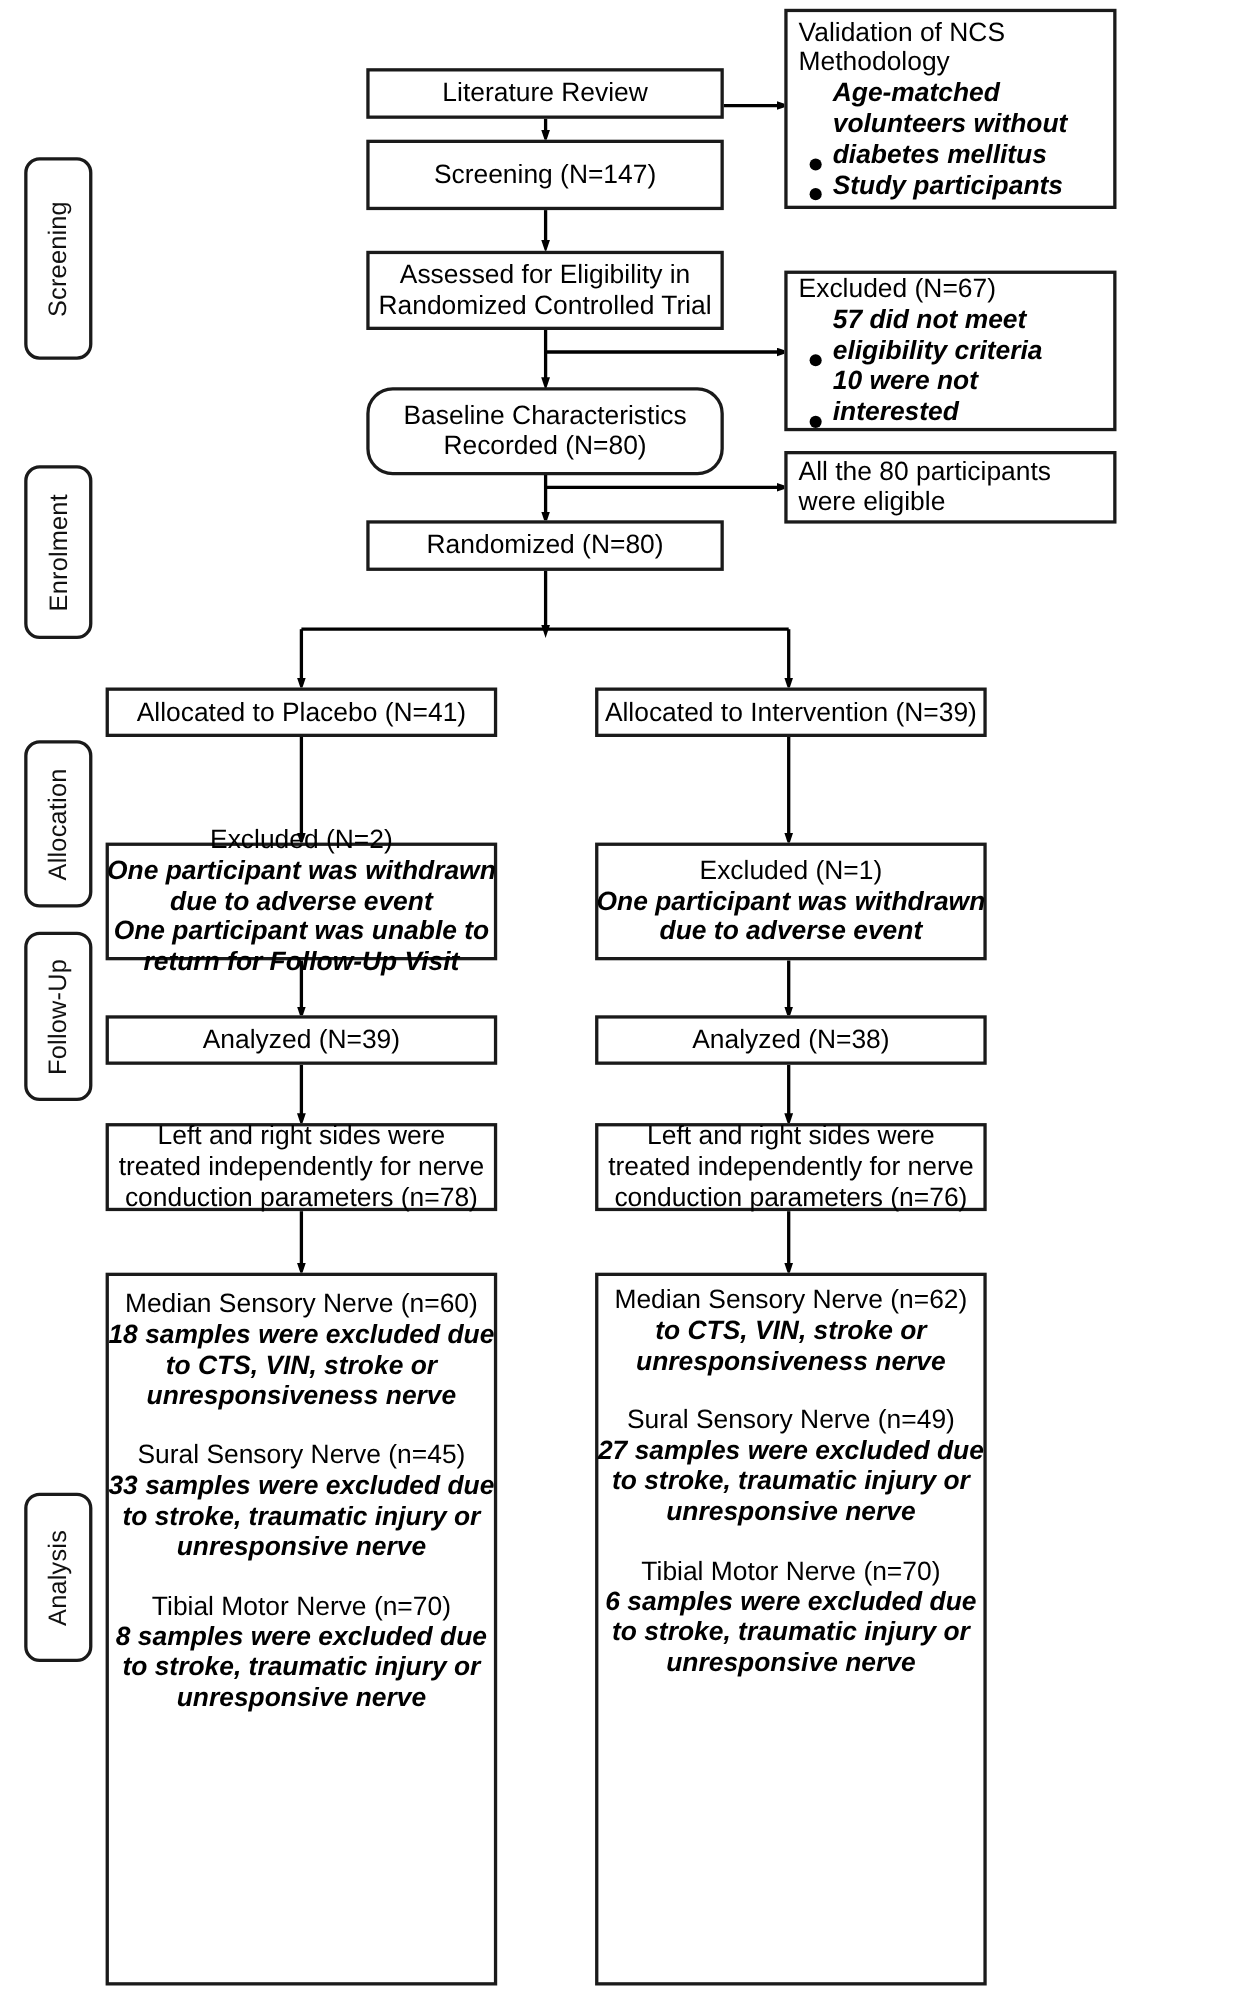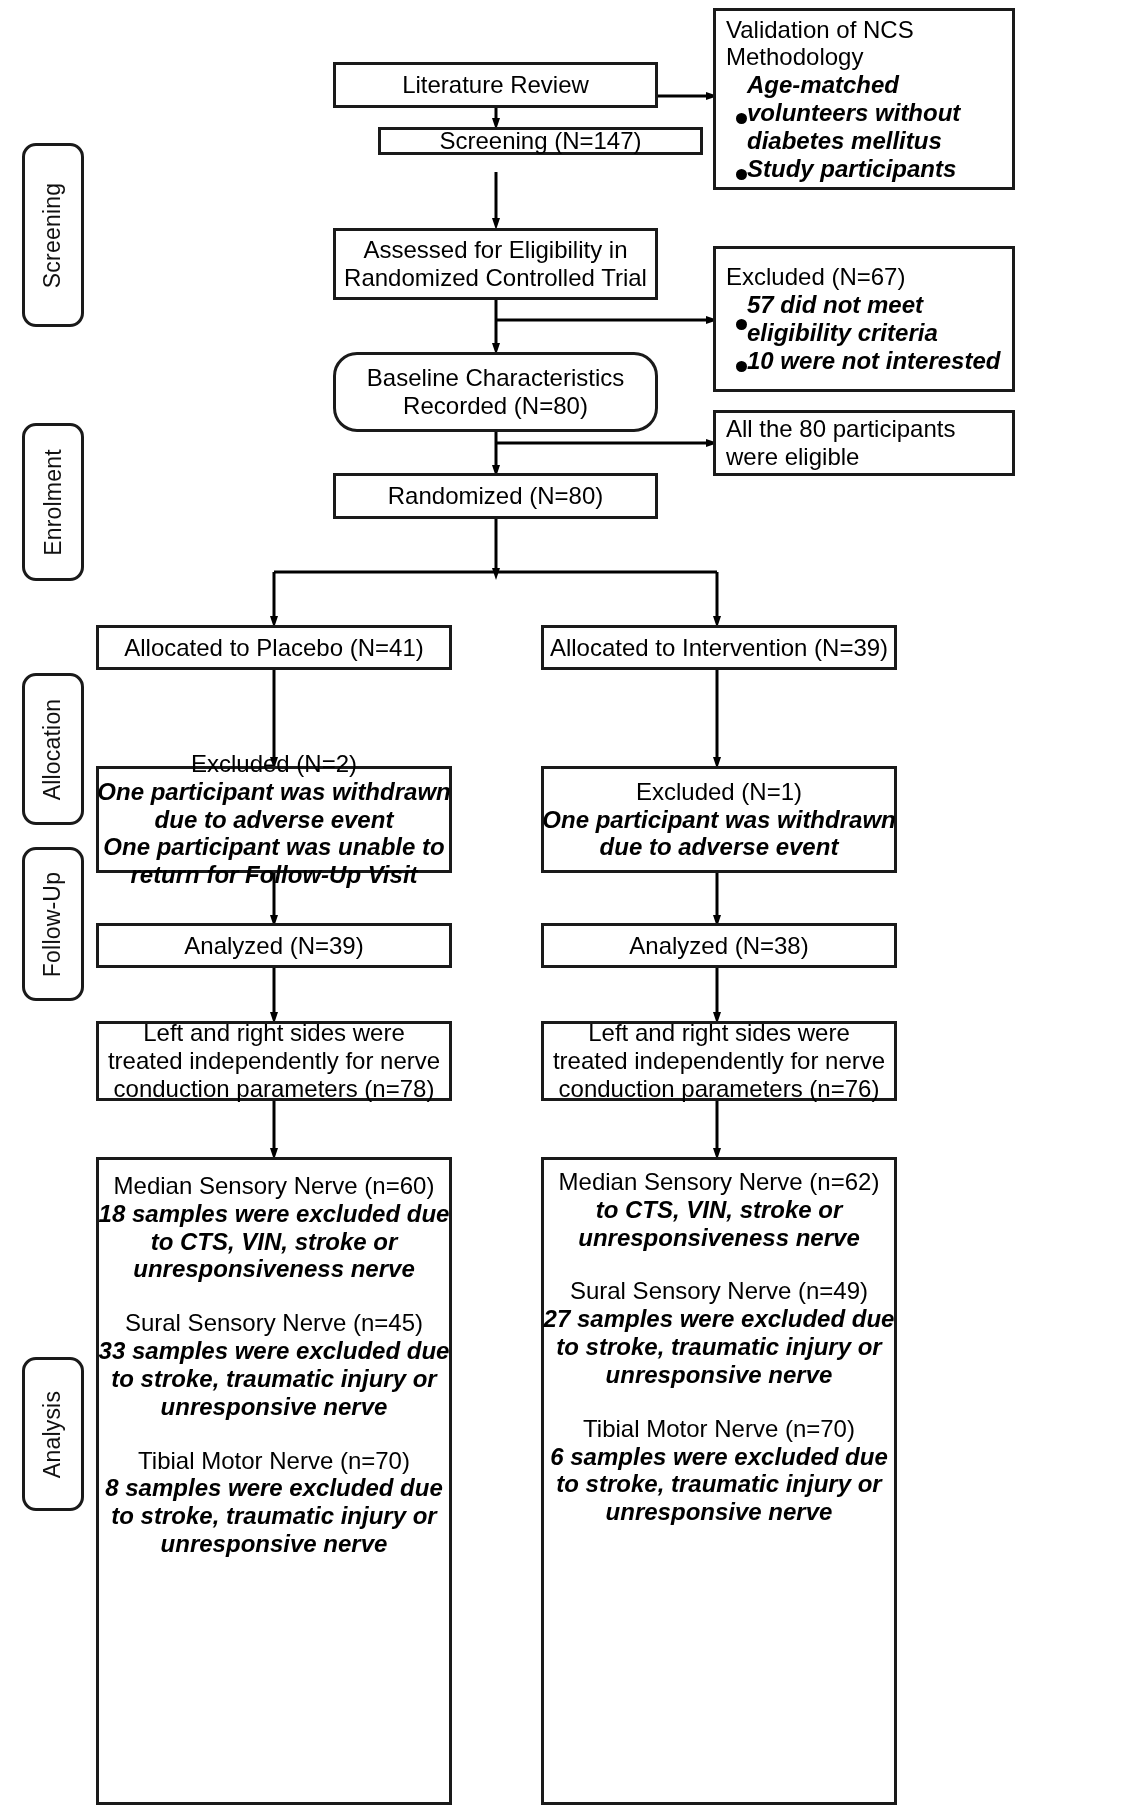--- a/index.html
+++ b/index.html
@@ -64,21 +64,22 @@
   .line.ital {
     font-style: italic;
     font-weight: bold;
   }
   .line.plain { font-style: normal; font-weight: normal; }
   .gap { height: 26px; }
 
   
   .bullet-row {
     display: flex;
-    align-items: center;
+    align-items: flex-end;
+    gap: 10px;
     width: 100%;
   }
   .bullet-dot {
     flex: 0 0 auto;
     width: 11px;
     height: 11px;
     border-radius: 50%;
     background: #000000;
     margin-top: 11px;
     margin-left: 10px;
@@ -168,21 +169,21 @@
   </div>
 
   <div class="stage-pill" style="left:22px; top:1357px; width:56px; height:148px;">
     <span class="stage-text">Analysis</span>
   </div>
 
   <div class="box center-align" style="left:333px; top:30px; width:325px; height:46px;margin-top:32px;">
     <div class="line plain">Literature Review</div>
   </div>
 
-  <div class="box center-align" style="left:333px; top:127px; width:325px; height:28px;margin-left:45px;">
+  <div class="box center-align" style="left:333px; top:127px; width:325px; height:64px;">
     <div class="line plain">Screening (N=147)</div>
   </div>
 
   <div class="box center-align" style="left:333px; top:228px; width:325px; height:72px;">
     <div class="line plain">Assessed for Eligibility in</div>
     <div class="line plain">Randomized Controlled Trial</div>
   </div>
 
   <div class="box center-align" style="left:333px; top:352px; width:325px; height:80px;border-radius:24px;">
     <div class="line plain">Baseline Characteristics</div>

